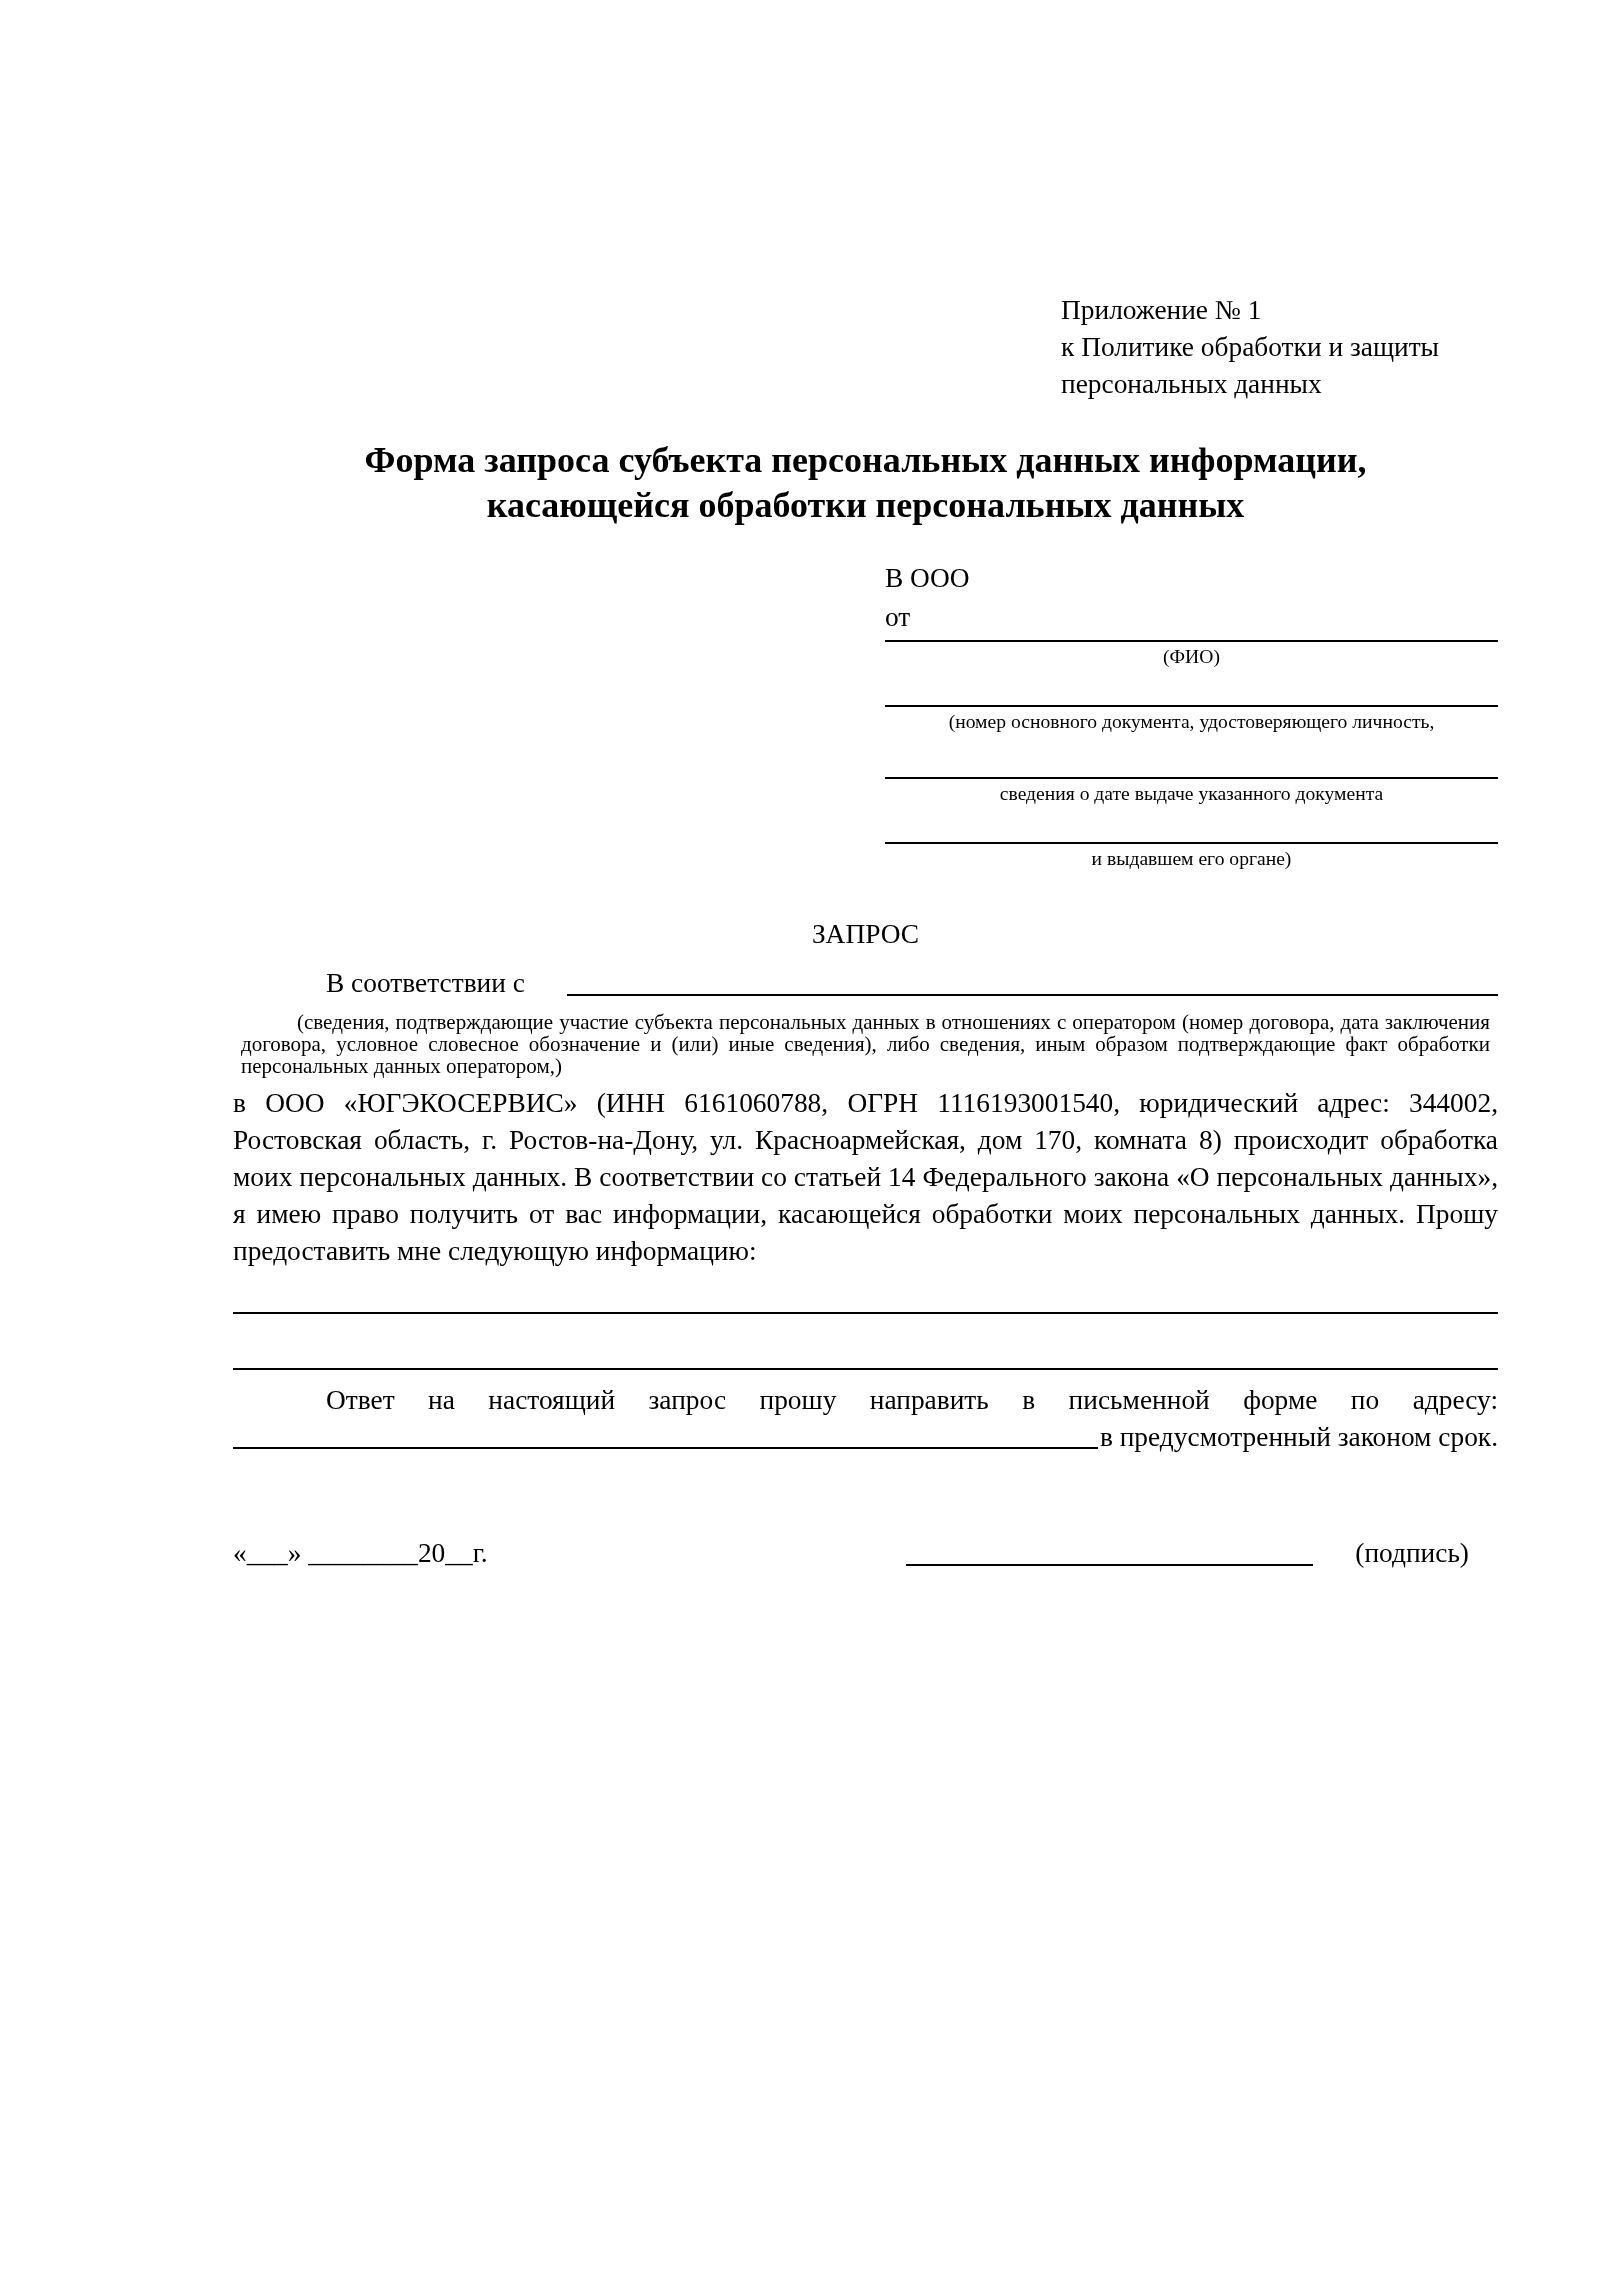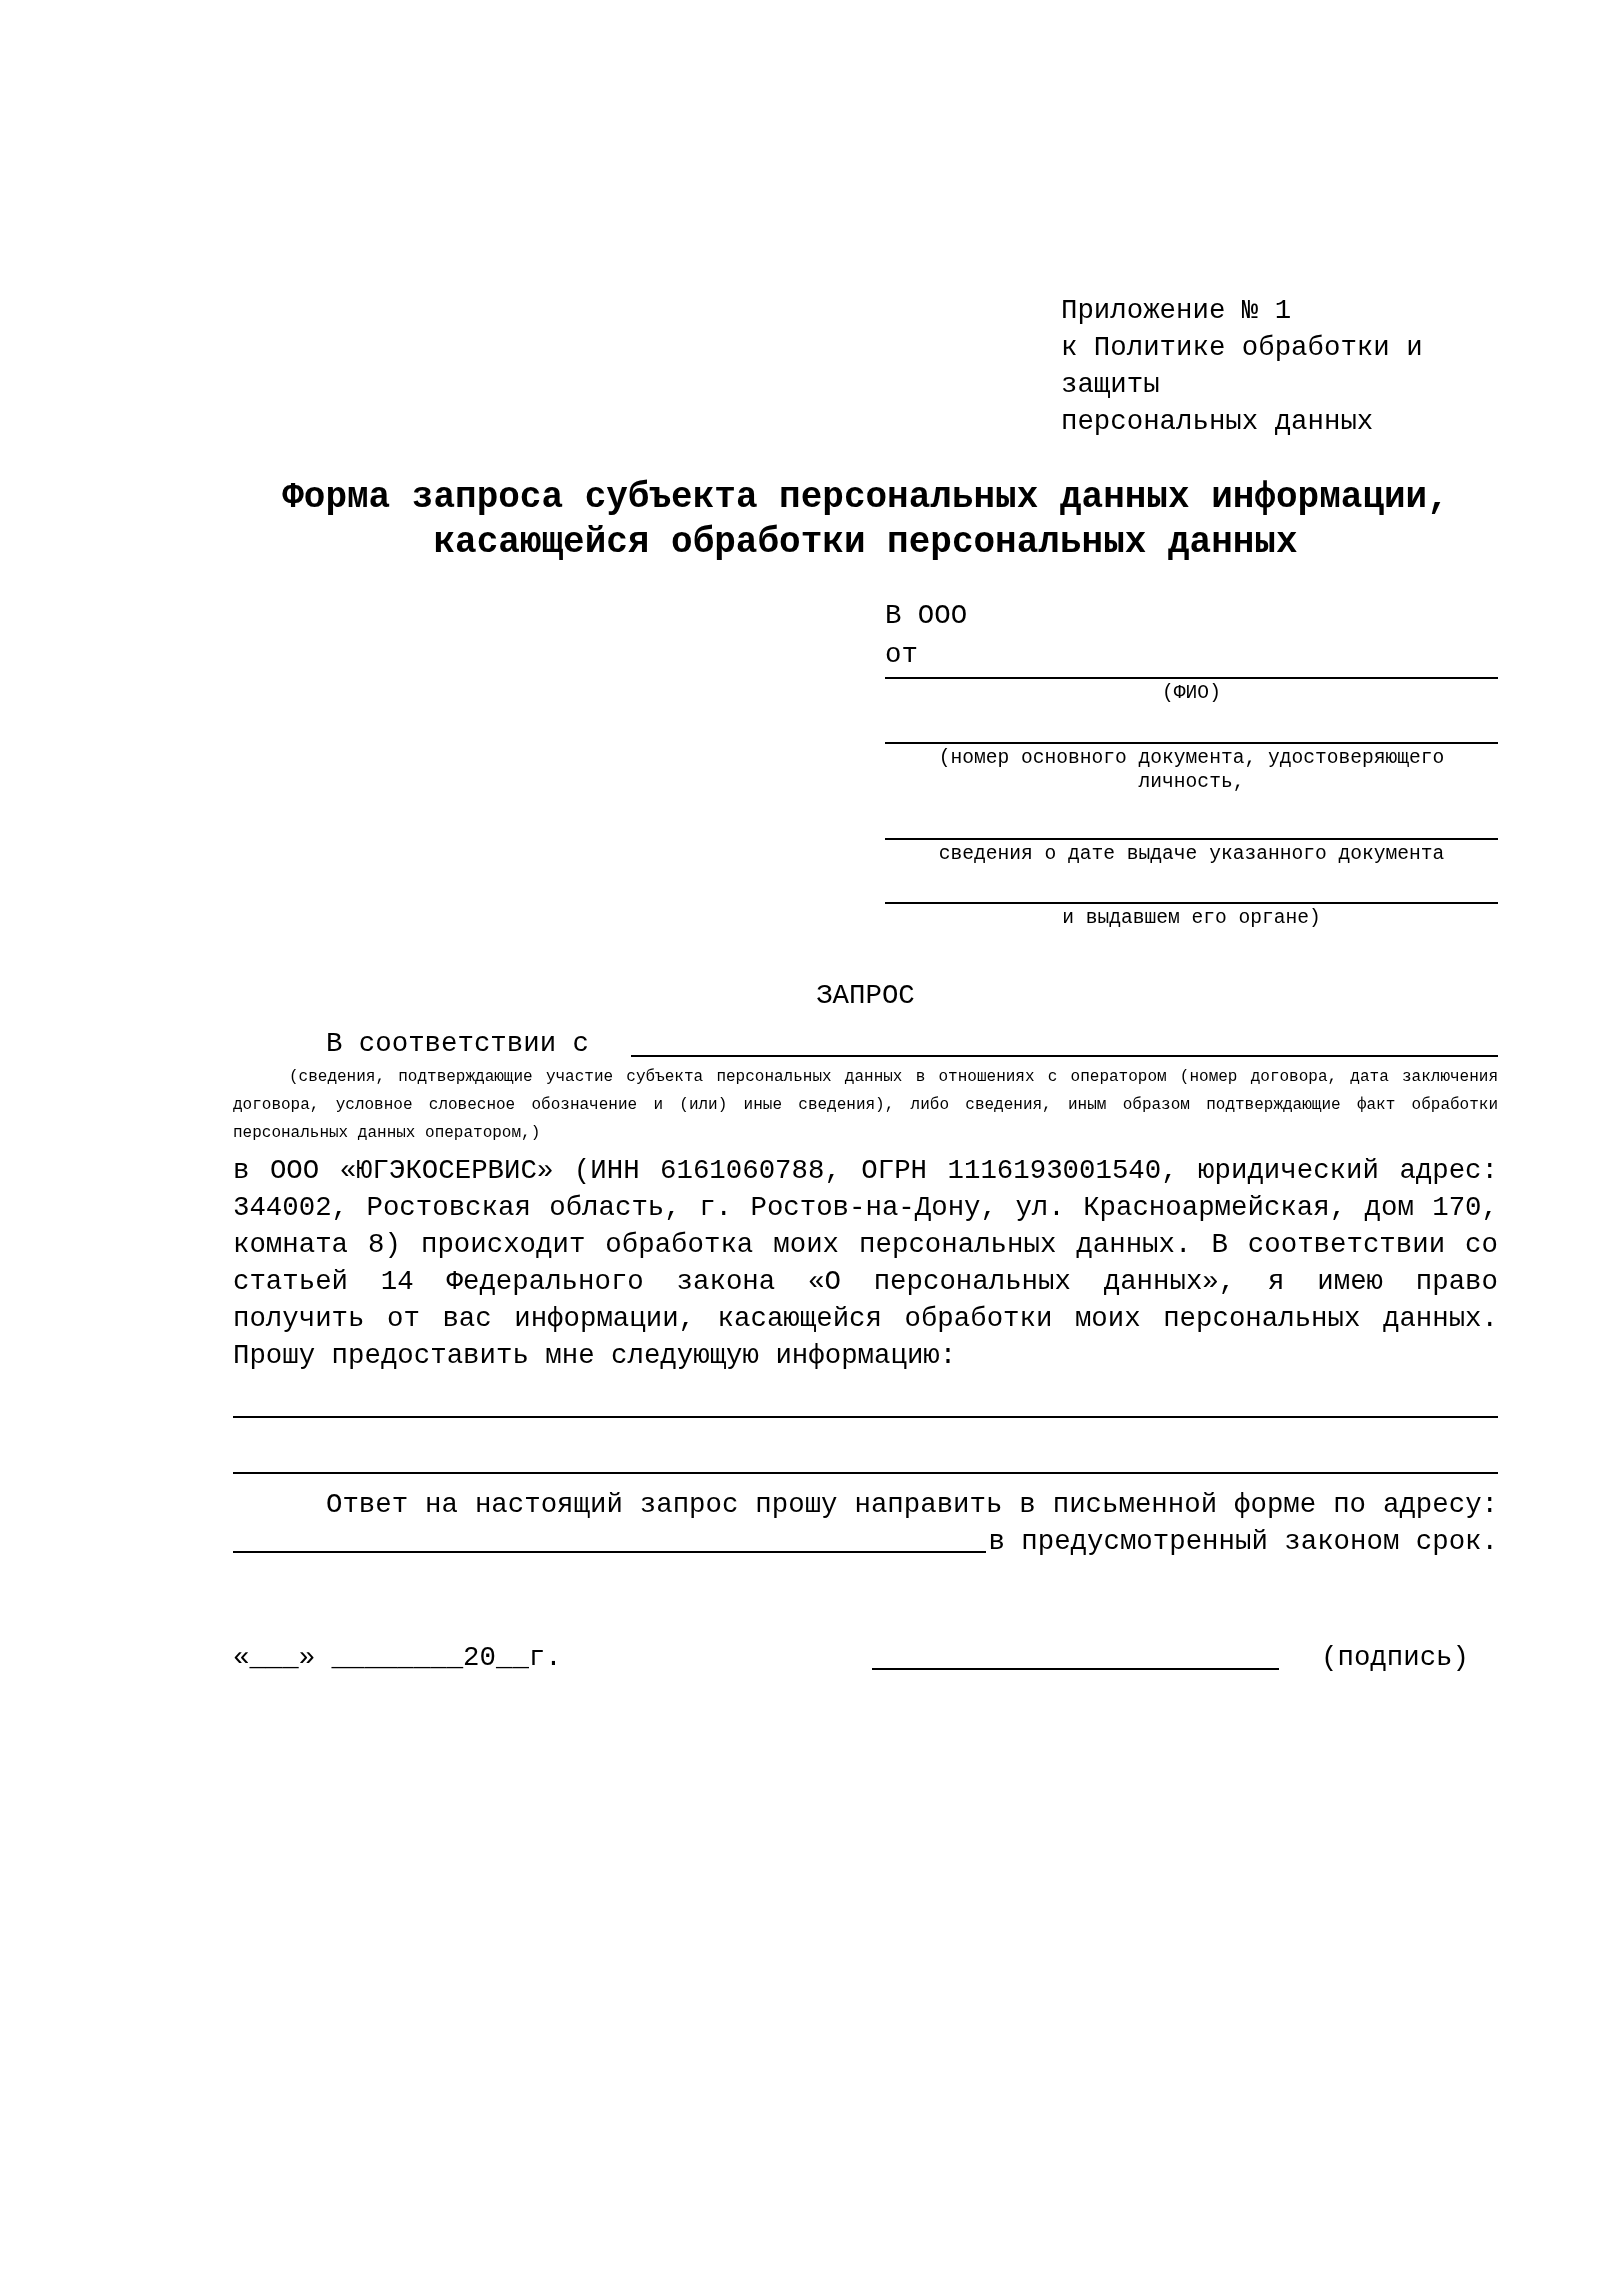--- a/index.html
+++ b/index.html
@@ -2,21 +2,21 @@
 <html><head>
 <meta charset="utf-8">
 <style>
   html,body{margin:0;padding:0;background:#ffffff;}
   .page{
     position:relative;
     width:1621px;height:2293px;
     box-sizing:border-box;
     padding:292px 123px 59px 233px;
     background:#ffffff;color:#000000;
-    font-family:Liberation Mono, monospace;
+    font-family:Liberation Serif, serif;
     font-size:27.4px;
     overflow:hidden;
   }
   
   .annex{margin-left:828px;line-height:37px;}
   
   .doc-title{
     text-align:center;font-weight:700;font-size:36px;line-height:45px;
     margin:35px 0 0 0;white-space:pre-line;
   }
@@ -28,21 +28,21 @@
     font-size:19.6px;line-height:23.5px;text-align:center;margin-top:2.9px;
   }
   .field.f2{margin-top:34px;}
   .field.f3{margin-top:41px;}
   .field.f4{margin-top:33px;}
   .request-heading{text-align:center;line-height:39px;margin-top:45px;}
   .intro-row{display:flex;line-height:39px;margin-top:9.8px;gap:32px;}
   .intro-row .prefix{padding-left:93px;white-space:nowrap;}
   .fill-line{flex:1 1 auto;border-bottom:2px solid #000;margin-bottom:6.9px;margin-left:9.8px;}
   .fine-print{
-    margin:0;font-size:16px;line-height:28px;
+    margin:8px;font-size:21px;line-height:22px;
     text-align:justify;text-indent:56px;
   }
   .body-par{
     margin:4.9px 0 0 0;line-height:37px;text-align:justify;
   }
   .blank-rule{height:0;border-bottom:2px solid #000;}
   .blank-rule.b1{margin-top:42px;}
   .blank-rule.b2{margin-top:54px;}
   .reply-par{
     margin:11.8px 0 0 0;line-height:37px;text-align:justify;text-align-last:justify;

